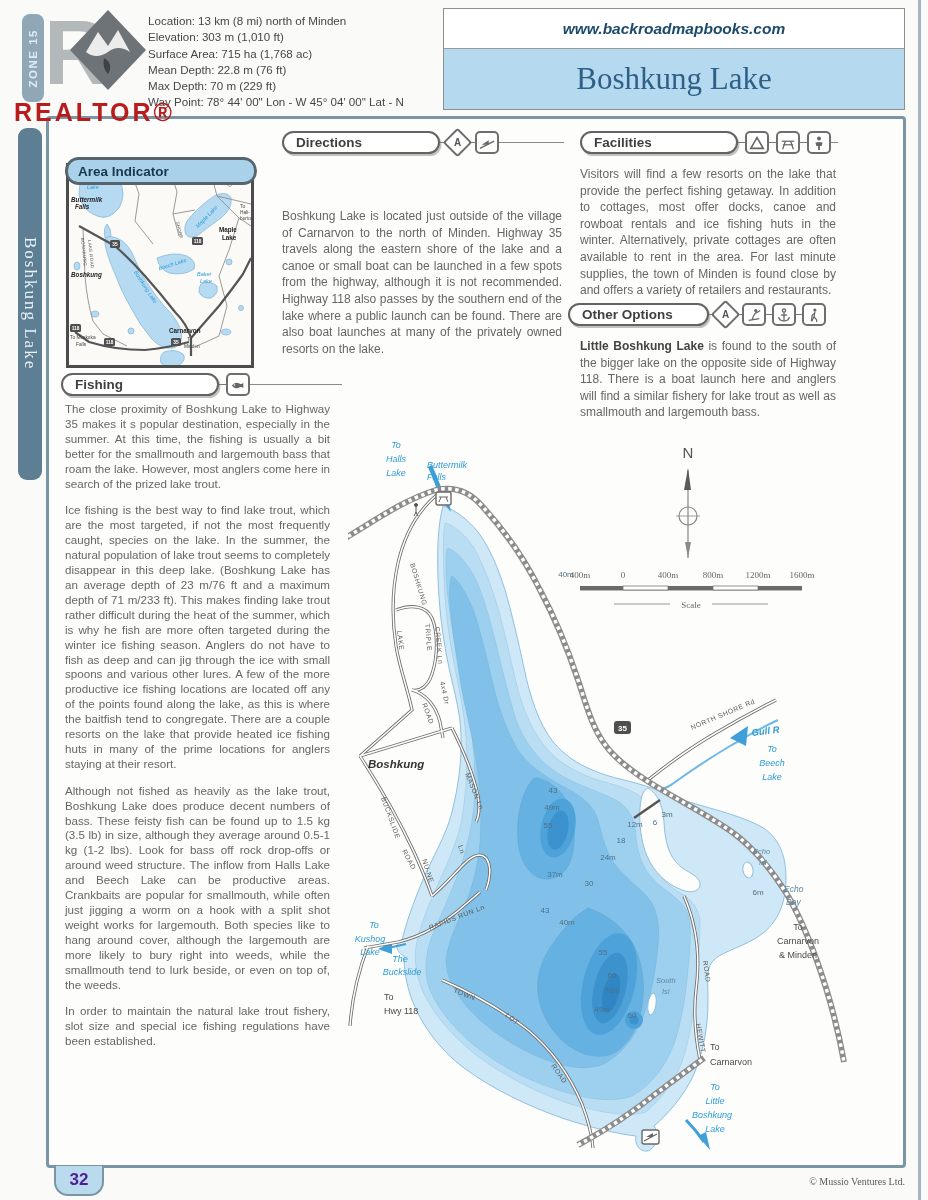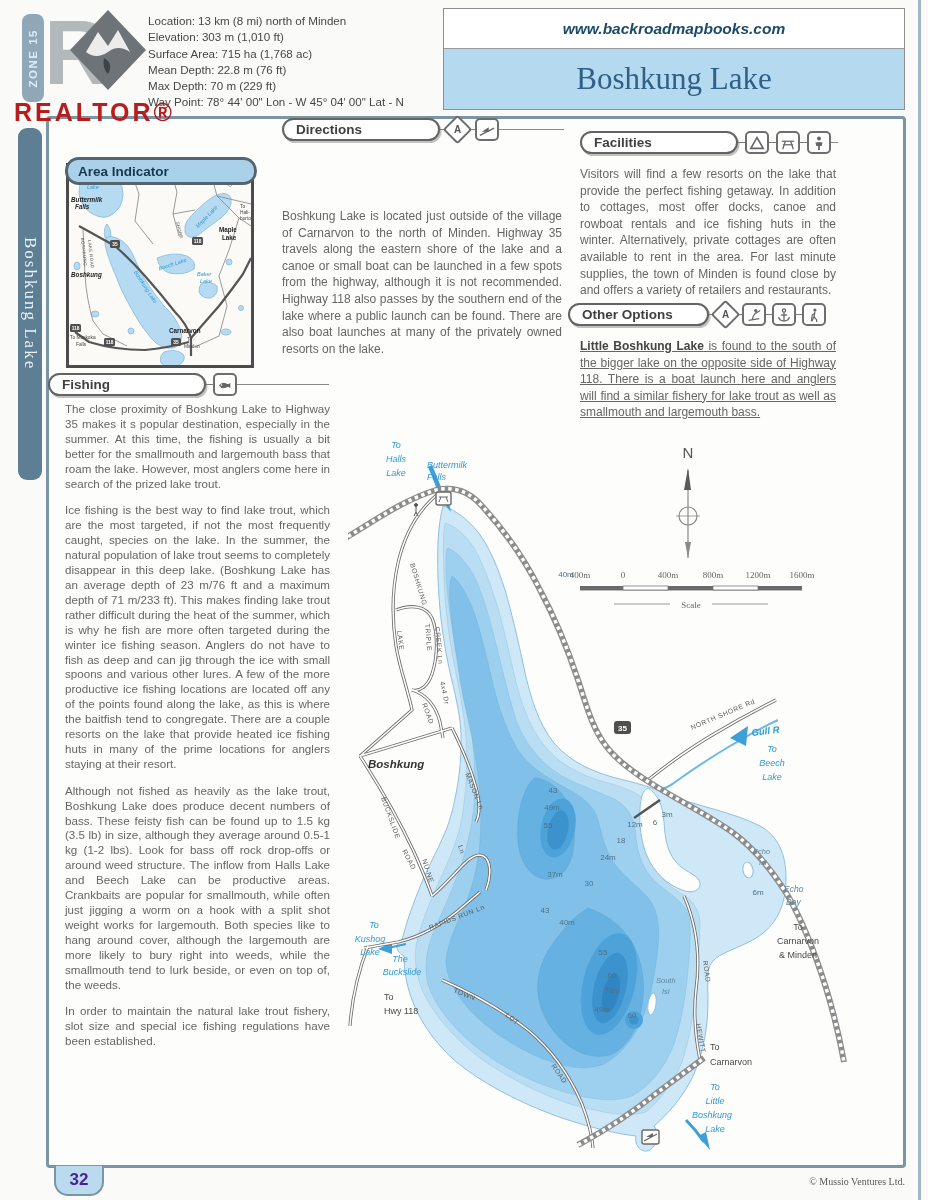--- a/index.html
+++ b/index.html
@@ -183,21 +183,21 @@
       <text class="mm-tiny" x="171" y="42">To</text>
       <text class="mm-tiny" x="171" y="48">Hali-</text>
       <text class="mm-tiny" x="171" y="54">burton</text>
       <text class="mm-road" x="150" y="14" transform="rotate(32 150 14)">ROAD</text>
       <text class="mm-road" x="107" y="56" transform="rotate(76 107 56)">SHORE</text>
       <text class="mm-road" x="12" y="72" transform="rotate(84 12 72)">BOSHKUNG</text>
       <text class="mm-road" x="19" y="74" transform="rotate(84 19 74)">LAKE ROAD</text>
     </svg>
   </div>
 
-  <div class="sec" style="left:282px;top:118px;width:282px;">
+  <div class="sec" style="left:282px;top:131px;width:282px;">
     <div class="pill">Directions</div>
     <div class="dash"></div>
     <div class="idia">
         <span>A</span>
       </div>
     <div class="dash"></div>
     <div class="ibox">
       <svg width="18" height="16" viewBox="0 0 20 18">
           <path d="M2,15 L18,7" stroke="#666" stroke-width="1.6" fill="none"></path>
           <path d="M4,11 L12,6 L12,11 Z" fill="#666"></path>
@@ -278,25 +278,25 @@
             <path d="M11,5.5 L10,11"></path>
             <path d="M10,11 L7.5,16"></path>
             <path d="M10,11 L13,14.5 L13,17"></path>
             <path d="M11,7 L8,9"></path>
             <path d="M8,9 L7,16"></path>
           </g>
         </svg>
     </div>
     <div class="tail"></div>
   </div>
-  <div class="body-txt" style="left:580px;top:338px;width:256px;text-decoration:underline;">
+  <div class="body-txt" style="left:580px;top:338px;width:256px;">
     <p><b class="lead">Little Boshkung Lake</b><span> is found to the south of the bigger lake on the opposite side of Highway 118. There is a boat launch here and anglers will find a similar fishery for lake trout as well as smallmouth and largemouth bass.</span></p>
   </div>
 
-  <div class="sec" style="left:48px;top:373px;width:281px;">
+  <div class="sec" style="left:61px;top:373px;width:281px;">
     <div class="pill">Fishing</div>
     <div class="dash"></div>
     <div class="ibox">
       <svg width="18" height="16" viewBox="0 0 20 18">
           <path d="M3,9.5 Q7,4.5 12,7.5 Q14,8.5 16,6.5 L16,12.5 Q14,10.5 12,11.5 Q7,14.5 3,9.5 Z" fill="#666"></path>
           <circle cx="6" cy="9" r="0.9" fill="#fff"></circle>
         </svg>
     </div>
     <div class="tail"></div>
   </div>

